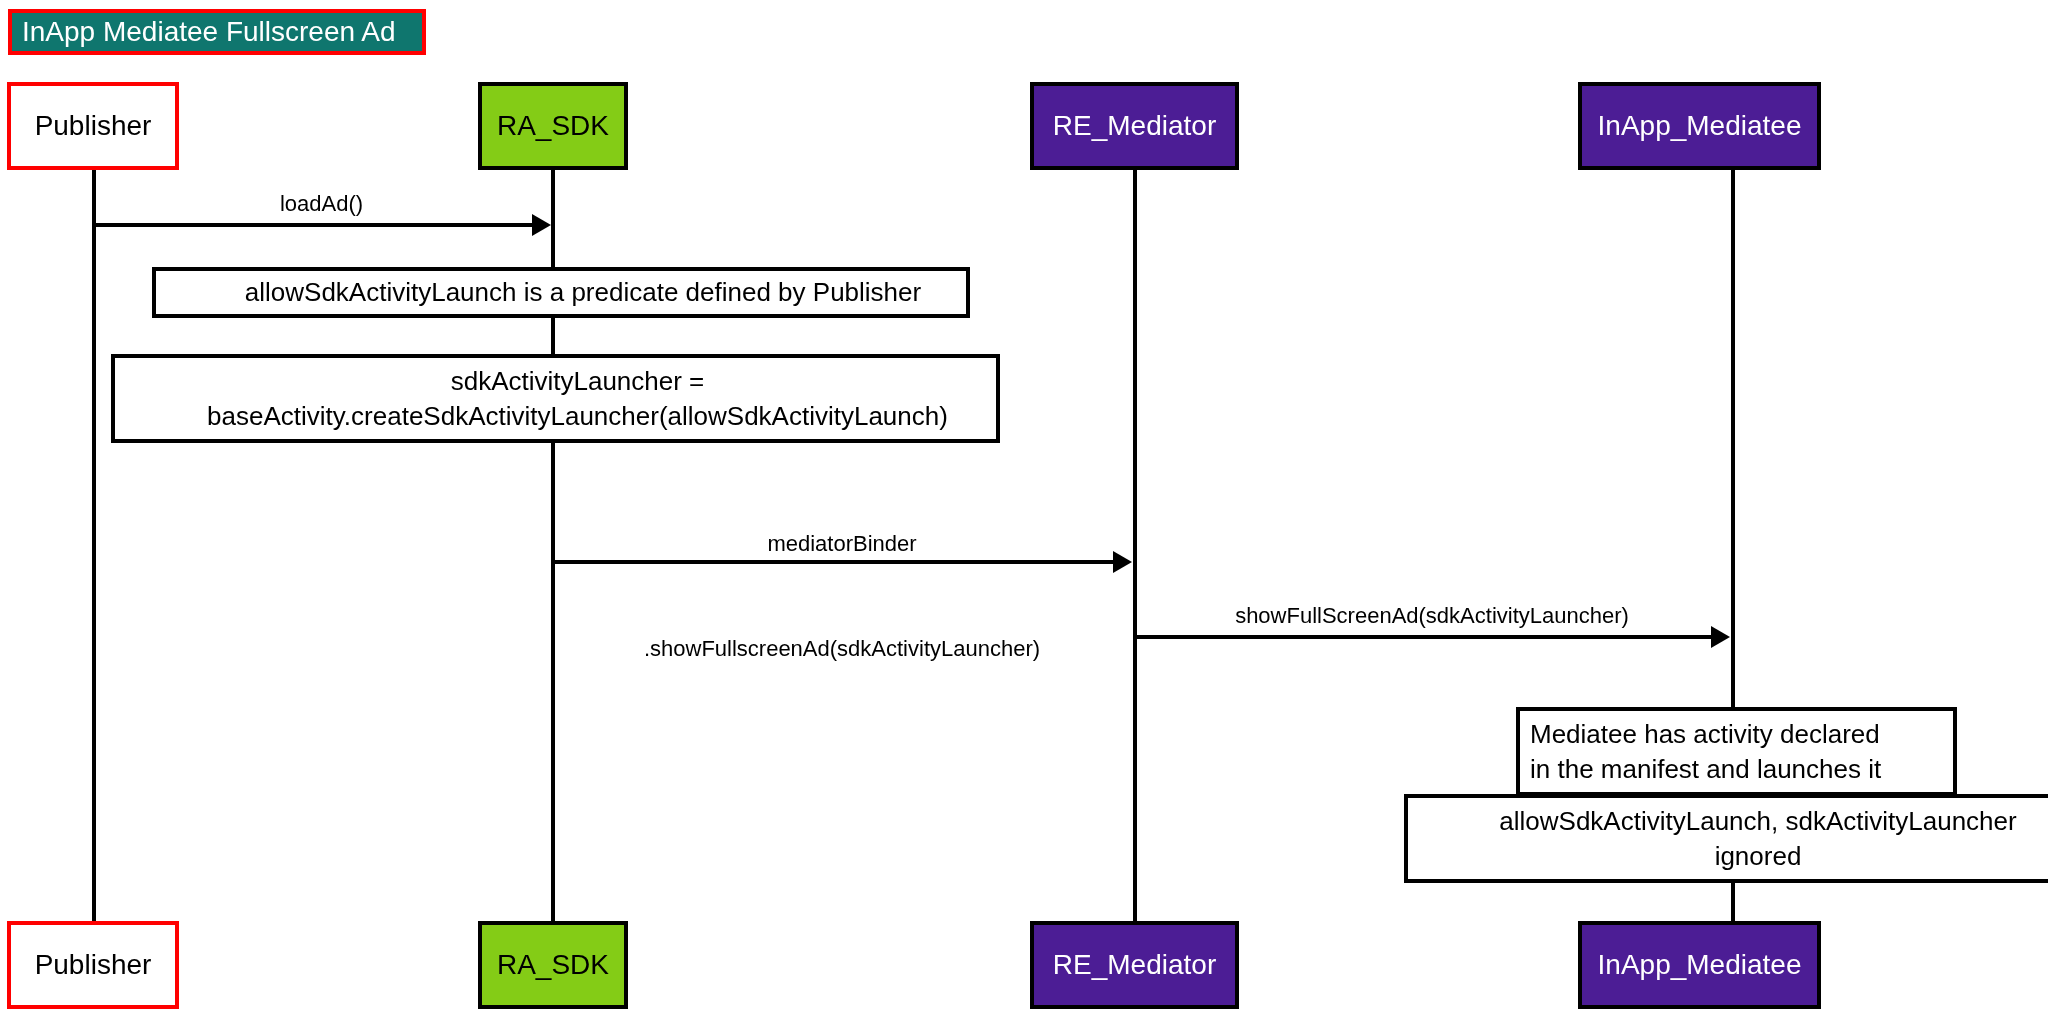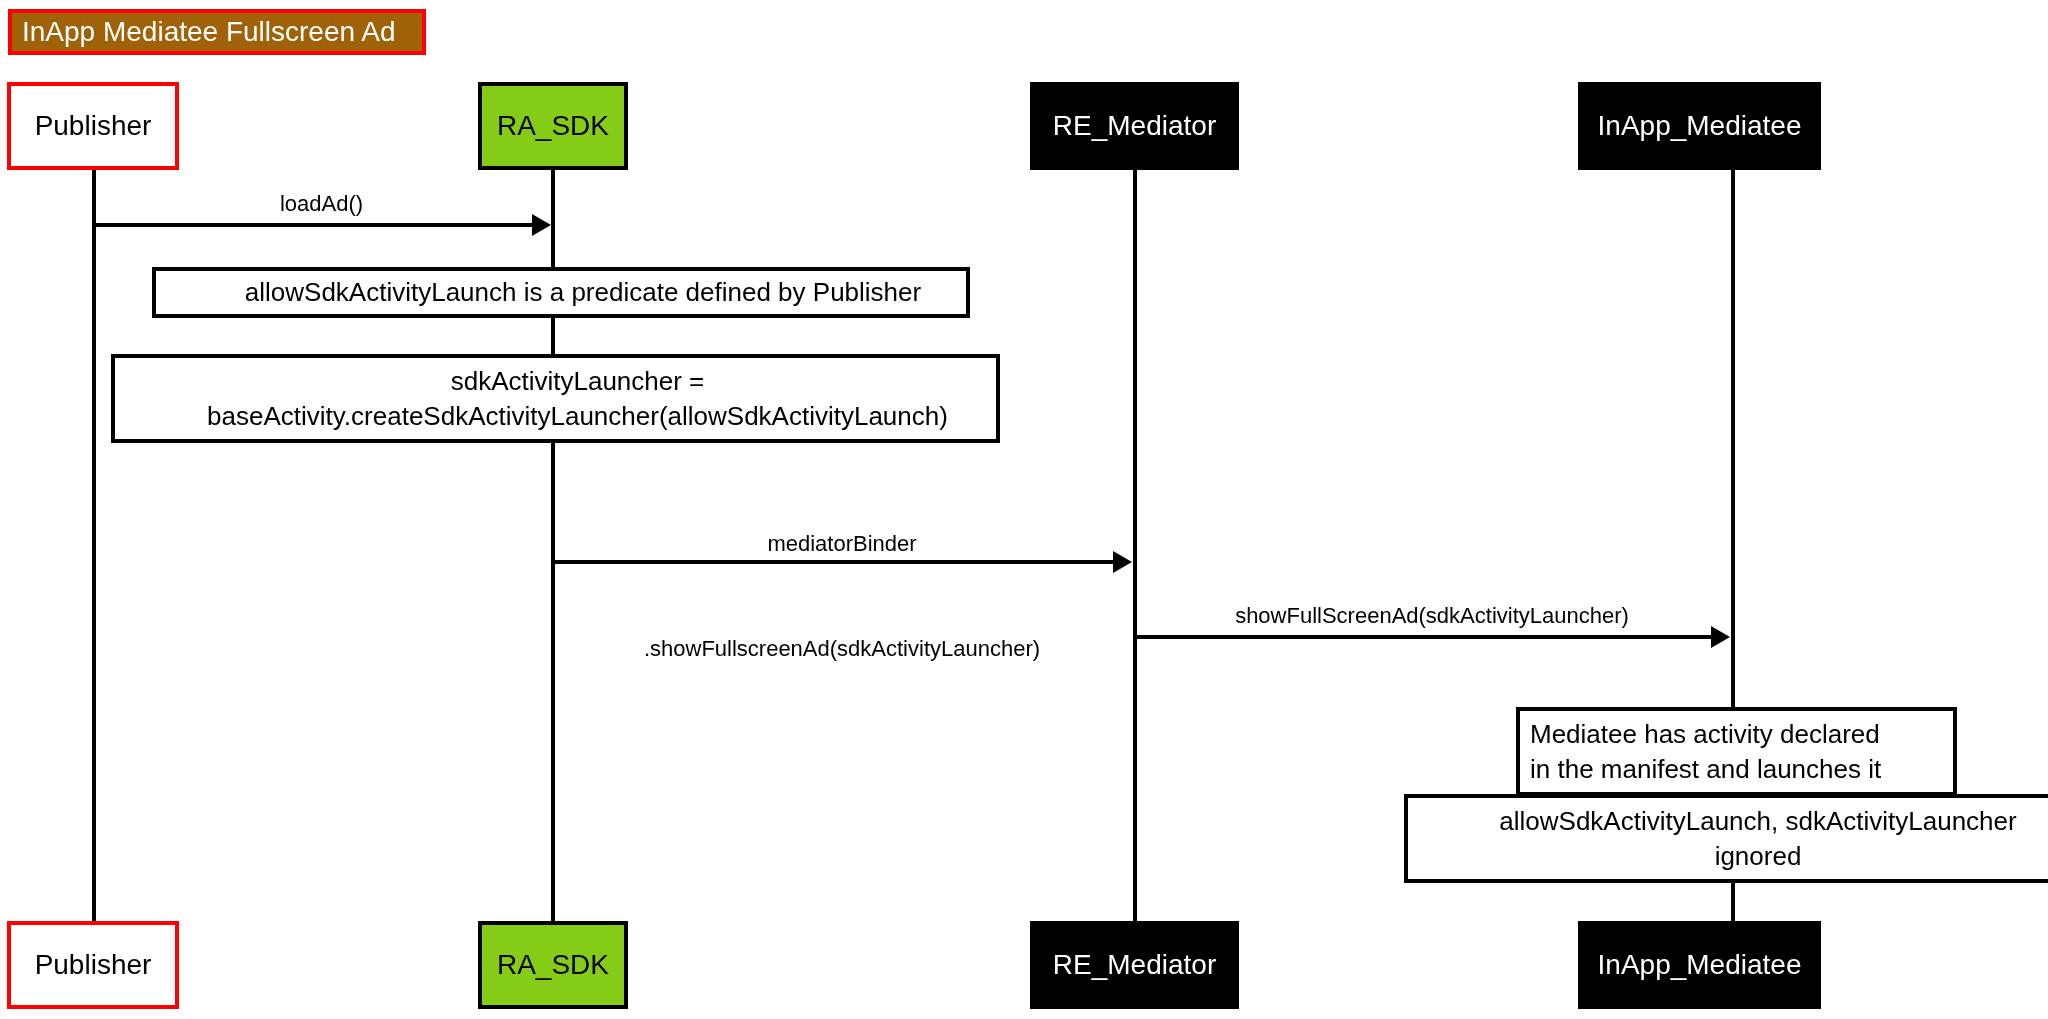--- a/index.html
+++ b/index.html
@@ -17,21 +17,21 @@
     background: #ffffff;
     overflow: hidden;
   }
   
   .title-label {
     position: absolute;
     left: 8px;
     top: 9px;
     width: 418px;
     height: 46px;
-    background: #a16207;
+    background: #0f766e;
     border: 4px solid #ff0000;
     box-sizing: border-box;
     color: #ffffff;
     font-size: 28px;
     line-height: 38px;
     padding-left: 10px;
     white-space: nowrap;
   }
   
   .participant {
@@ -48,21 +48,21 @@
     background: #84cc16;
     border: 4px solid #000000;
     color: #000000;
   }
   .participant.red-outline {
     background: #ffffff;
     border: 4px solid #ff0000;
     color: #000000;
   }
   .participant.blue-fill {
-    background: #000000;
+    background: #4c1d95;
     border: 4px solid #000000;
     color: #ffffff;
   }
   
   .lifeline {
     position: absolute;
     width: 4px;
     background: #000000;
   }
   

